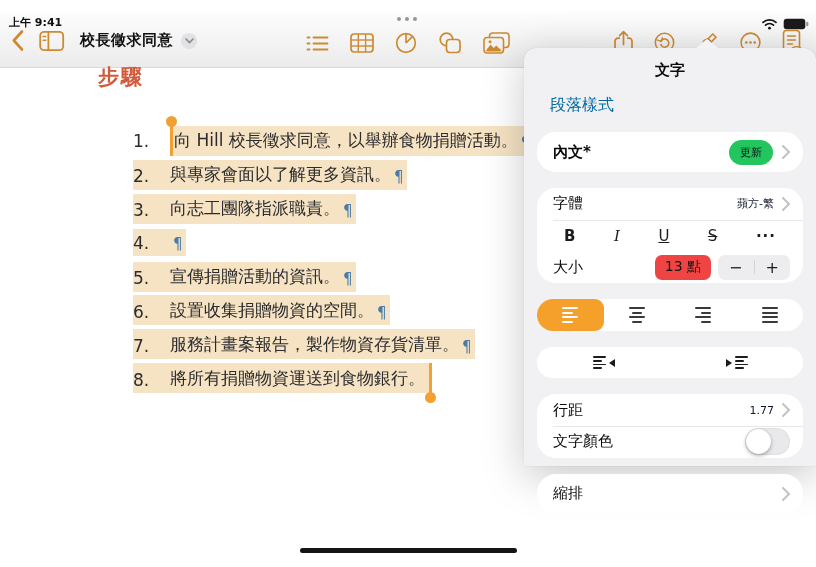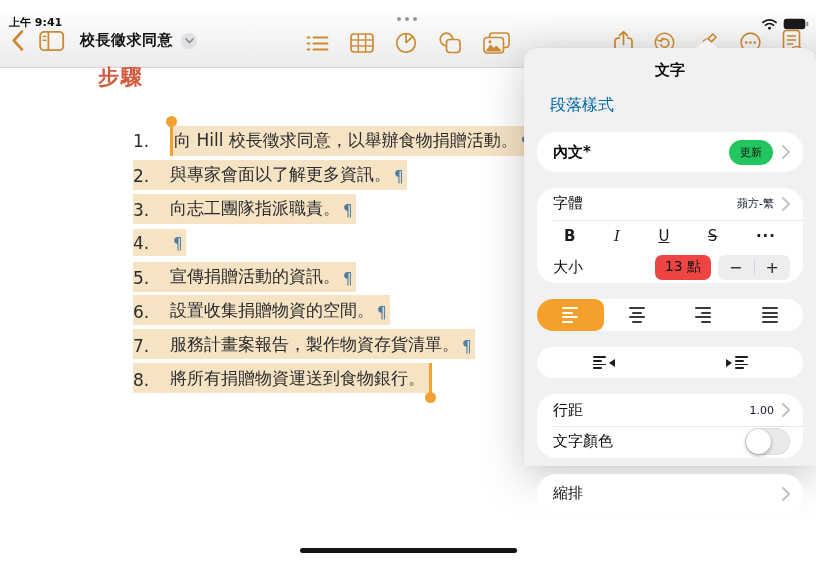--- a/index.html
+++ b/index.html
@@ -398,21 +398,21 @@
               <i></i>
               <i></i>
             </span>
         </span>
       </div>
     </div>
 
     <div class="card mt12">
       <div class="prow">
         <span class="lbl">行距</span>
-        <span class="val">1.00</span>
+        <span class="val">1.77</span>
         <span class="chev">
           <svg width="8" height="14" viewBox="0 0 8 14">
               <path d="M1 1 7 7 1 13" fill="none" stroke="#c2c2c6" stroke-width="2" stroke-linecap="round" stroke-linejoin="round"></path>
             </svg>
         </span>
       </div>
       <div class="prow">
         <span class="lbl">文字顏色</span>
         <span class="toggle">
             <span class="knob"></span>

